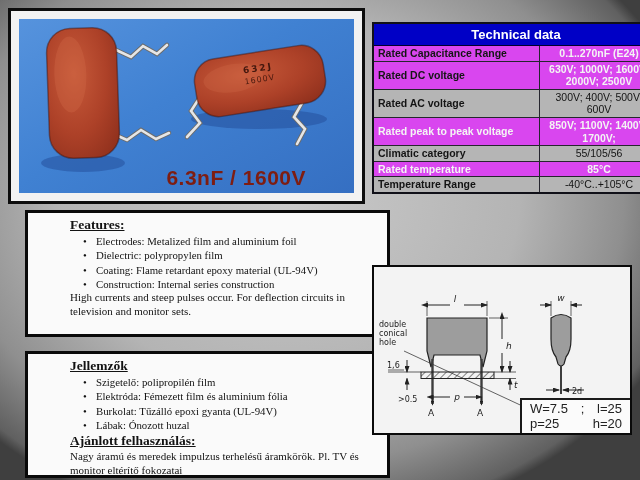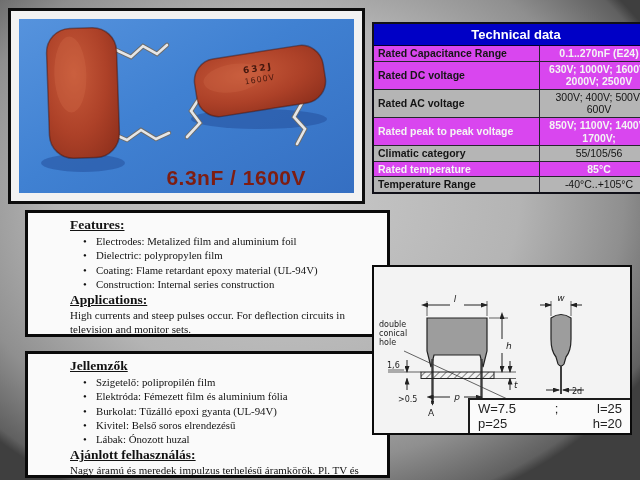--- a/index.html
+++ b/index.html
@@ -59,21 +59,21 @@
   .text-box ul{margin:0;padding:0 0 0 13px;list-style:none;}
   .text-box li{font-size:10.8px;line-height:1.32;}
   .text-box li::before{content:"•";display:inline-block;width:13px;}
   .text-box p{margin:0;font-size:11px;line-height:1.25;}
   
   .diagram-panel{
     position:absolute;left:372px;top:265px;width:260px;height:170px;
     box-sizing:border-box;background:#f3f3f3;border:2px solid #0a0a0a;
   }
   .dim-values{
-    position:absolute;right:0;bottom:0;width:162px;height:35px;box-sizing:border-box;
+    position:absolute;right:0;bottom:0;width:110px;height:35px;box-sizing:border-box;
     background:#fbfbfb;border:2px solid #1a1a1a;border-right:none;border-bottom:none;
     font-size:13px;color:#222;padding:1px 8px;
   }
   .dim-values .row{display:flex;justify-content:space-between;line-height:15px;}
   svg text{font-family:"DejaVu Sans", sans-serif;}
 </style>
 </head>
 <body>
 
 <div class="photo-panel">
@@ -160,31 +160,29 @@
 </table>
 
 <div class="text-box" style="top:210px;">
   <h3>Features:</h3>
   <ul>
     <li>Electrodes: Metalized film and aluminium foil</li>
     <li>Dielectric: polypropylen film</li>
     <li>Coating: Flame retardant epoxy material (UL-94V)</li>
     <li>Construction: Internal series construction</li>
   </ul>
-  <h3>Applications:</h3>
   <p>High currents and steep pulses occur. For deflection circuits in television and monitor sets.</p>
 </div>
 
 <div class="text-box" style="top:351px;">
   <h3>Jellemzők</h3>
   <ul>
     <li>Szigetelő: polipropilén film</li>
     <li>Elektróda: Fémezett film és aluminium fólia</li>
     <li>Burkolat: Tűzálló epoxi gyanta (UL-94V)</li>
-    <li>Kivitel: Belső soros elrendezésű</li>
     <li>Lábak: Ónozott huzal</li>
   </ul>
   <h3>Ajánlott felhasználás:</h3>
   <p>Nagy áramú és meredek impulzus terhelésű áramkörök. Pl. TV és monitor eltérítő fokozatai</p>
 </div>
 
 <div class="diagram-panel">
   <svg width="256" height="166" viewBox="0 0 256 166">
     <defs>
       <pattern id="hatch" width="5" height="5" patternTransform="rotate(45)" patternUnits="userSpaceOnUse">

